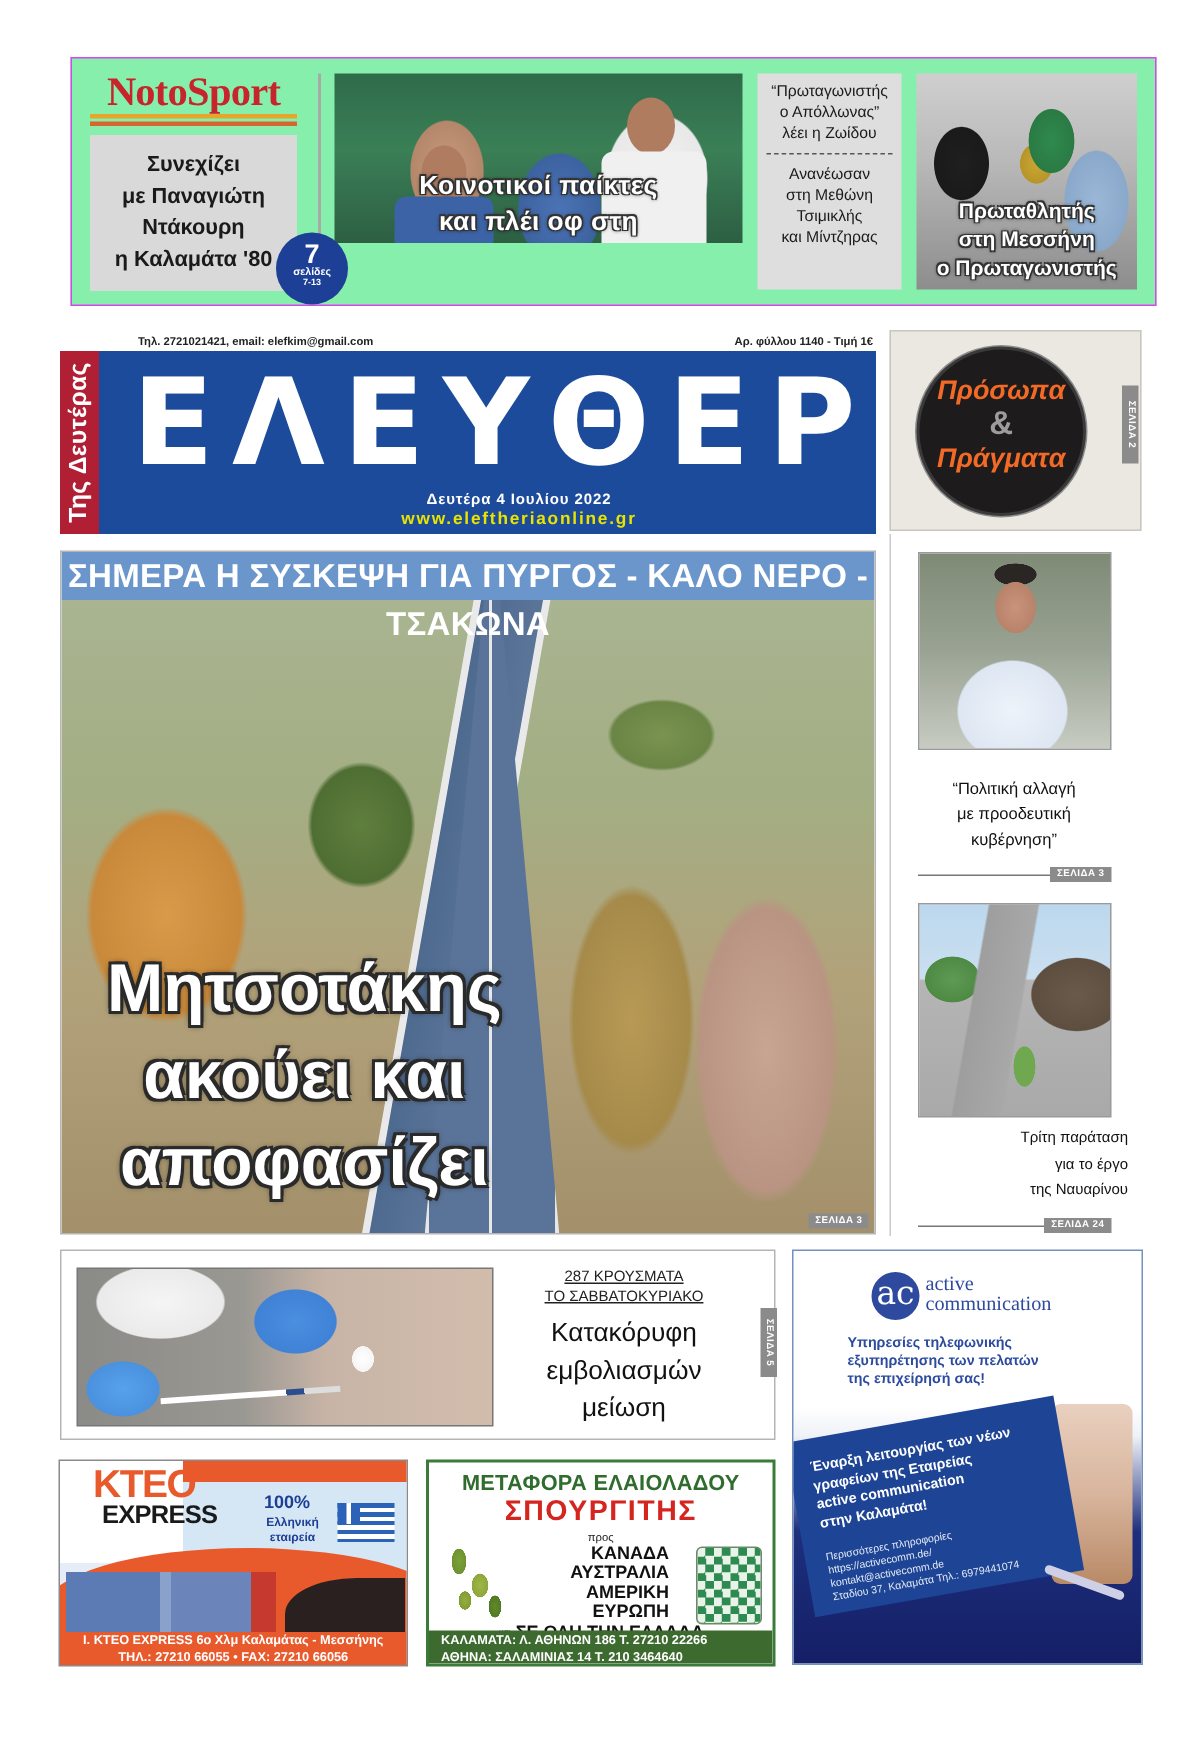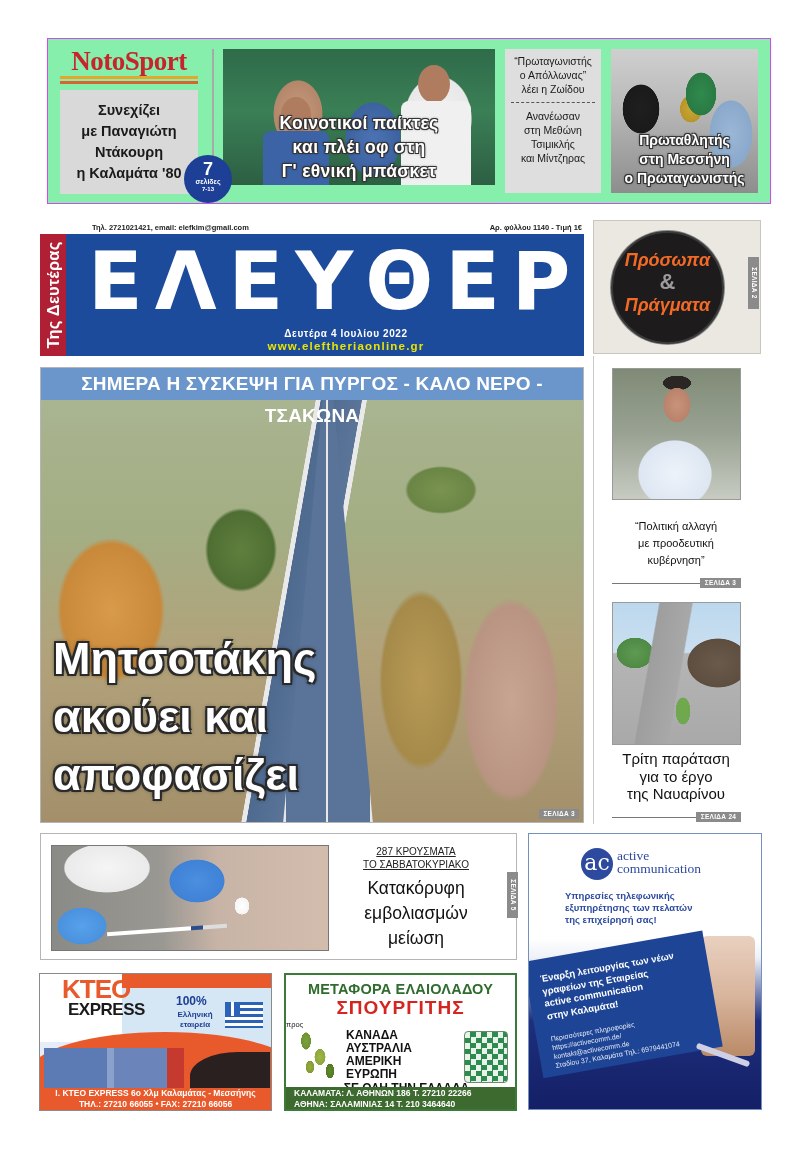--- a/index.html
+++ b/index.html
@@ -9,21 +9,21 @@
   .abs { position: absolute; }
 
   
   .sport-strip { left: 47px; top: 38px; width: 724px; height: 166px; border: 1px solid #d946ef; background: #86efac; }
   .noto-logo { left: 12px; top: 8px; width: 138px; height: 36px; }
   .noto-logo .txt { font-family: "Liberation Serif", serif; font-weight: bold; font-size: 27px; color: #c8242b; letter-spacing: -0.5px; line-height: 28px; text-align: center; }
   .noto-logo .bar1 { height: 3px; background: #e6a62a; margin-top: 1px; }
   .noto-logo .bar2 { height: 3px; background: #d8652f; margin-top: 2px; }
   .noto-box { left: 12px; top: 51px; width: 138px; height: 104px; background: #d9d9d9; display: flex; flex-direction: column; align-items: center; justify-content: center; font-weight: bold; font-size: 14.5px; line-height: 21px; text-align: center; color: #1a1a1a; }
   .strip-divider { left: 164px; top: 10px; width: 2px; height: 146px; background: #a9a9a9; }
-  .basket-photo { left: 175px; top: 10px; width: 272px; height: 136px; overflow: hidden;
+  .basket-photo { left: 175px; top: 10px; width: 272px; height: 113px; overflow: hidden;
     background:
       radial-gradient(ellipse 40px 55px at 75px 65px, #c79b7d 0%, #b4876a 60%, transparent 62%),
       radial-gradient(ellipse 55px 70px at 215px 70px, #f2f2f2 0%, #e8e8e8 60%, transparent 62%),
       radial-gradient(ellipse 45px 60px at 150px 90px, #4b73b3 0%, #3d62a0 60%, transparent 62%),
       linear-gradient(180deg, #2f6b4a 0%, #3a7f56 45%, #2d5f43 100%); padding-left: 30px; }
   .basket-photo .head { position: absolute; border-radius: 50%; background: #b07c60; }
   .basket-photo .jersey { position: absolute; background: #3c63a6; border-radius: 8px 8px 0 0; }
   .basket-caption { position: absolute; left: 0; right: 0; top: 62px; text-align: center; font-weight: bold; font-size: 17.5px; line-height: 24px; color: #fff;
     text-shadow: -1px -1px 0 #333, 1px -1px 0 #333, -1px 1px 0 #333, 1px 1px 0 #333, 0 0 3px #000; letter-spacing: 0.3px; }
   .pages-badge { left: 138px; top: 118px; width: 44px; height: 44px; border-radius: 50%; background: #1d3f95; color: #fff; text-align: center; font-weight: bold; box-shadow: 0 0 0 2px #1d3f95; }
@@ -55,55 +55,55 @@
   .pp-box { left: 593px; top: 220px; width: 168px; height: 134px; background: #ebe7e1; border: 1px solid #c9c5bf; }
   .pp-circle { position: absolute; left: 17px; top: 10px; width: 113px; height: 113px; border-radius: 50%; background: #1d1b1c; border: 2px solid #3a3a3a; box-shadow: 0 0 0 1px #8b8b8b; text-align: center; }
   .pp-circle .w1 { display: block; margin-top: 16px; font-style: italic; font-weight: bold; font-size: 18px; line-height: 22px; color: #f26a26; }
   .pp-circle .amp { display: block; font-weight: bold; font-size: 22px; line-height: 22px; color: #9c9c9c; }
   .pp-circle .w2 { display: block; font-style: italic; font-weight: bold; font-size: 18px; line-height: 24px; color: #f26a26; }
   .page-tag-v { position: absolute; width: 11px; background: #8b8b8b; }
   .page-tag-v span { position: absolute; left: 50%; top: 50%; transform: translate(-50%,-50%) rotate(90deg); white-space: nowrap; color: #fff; font-size: 6.5px; font-weight: bold; letter-spacing: 0.3px; }
 
   
   .main-story { left: 40px; top: 367px; width: 544px; height: 456px; border: 1px solid #b5b5b5; overflow: hidden; }
-  .main-kicker { position: absolute; left: 0; top: 0; width: 100%; height: 32px; background: #6b96cc; color: #fff; font-weight: bold; font-size: 19px; line-height: 32px; text-align: center; letter-spacing: 0.2px; z-index: 2; }
+  .main-kicker { position: absolute; left: 0; top: 0; width: 100%; height: 32px; background: #6b96cc; color: #fff; font-weight: bold; font-size: 22px; line-height: 32px; text-align: center; letter-spacing: 0.2px; z-index: 2; }
   .main-photo { position: absolute; left: 0; top: 32px; width: 100%; height: 424px;
     background:
       linear-gradient(100deg, transparent 44.5%, #e9e9e9 44.6%, #e9e9e9 45.3%, #4e6a8f 45.4%, #5b7599 52%, #e9e9e9 52.1%, #e9e9e9 52.8%, transparent 52.9%),
       radial-gradient(ellipse 90px 120px at 70px 210px, #d89b4a 0%, #c9893a 55%, transparent 60%),
       radial-gradient(ellipse 60px 70px at 200px 150px, #5f7f3e 0%, #4f6e33 55%, transparent 60%),
       radial-gradient(ellipse 70px 150px at 380px 280px, #b89a55 0%, #a58a4a 55%, transparent 60%),
       radial-gradient(ellipse 80px 170px at 470px 300px, #c7a592 0%, #b99482 55%, transparent 60%),
       radial-gradient(ellipse 60px 40px at 400px 90px, #7a9350 0%, #6a8545 55%, transparent 60%),
       linear-gradient(180deg, #a9b491 0%, #a3ae84 30%, #b2a27a 60%, #a3906b 100%); }
   .main-photo .road { position: absolute; left: 242px; top: 0; width: 90px; height: 424px;
     background: linear-gradient(90deg, #e6e6e6 0 3px, #5a7398 3px 43px, #e8e8e8 43px 45px, #5a7398 45px 87px, #e6e6e6 87px 90px);
     clip-path: polygon(44% 0, 56% 0, 100% 100%, 0 100%); }
-  .main-headline { position: absolute; left: 12px; top: 262px; z-index: 2; font-weight: bold; font-size: 45px; line-height: 58px; color: #fff; width: 300px;
+  .main-headline { position: absolute; left: 12px; top: 262px; z-index: 2; font-weight: bold; font-size: 45px; line-height: 58px; color: #fff; text-align: center; width: 300px;
     text-shadow: -2px -2px 0 #2a2a2a, 2px -2px 0 #2a2a2a, -2px 2px 0 #2a2a2a, 2px 2px 0 #2a2a2a, 0 0 5px #000; }
   .page-tag-h { position: absolute; background: #8b8b8b; color: #fff; font-size: 6.5px; font-weight: bold; height: 10px; line-height: 10px; padding: 0 4px; letter-spacing: 0.3px; z-index: 3; }
 
   
   .right-col-border { left: 593px; top: 356px; width: 168px; height: 468px; border-left: 1px solid #c9c9c9; }
   .pol-photo { left: 612px; top: 368px; width: 129px; height: 132px; border: 1px solid #9a9a9a; overflow: hidden;
     background:
       radial-gradient(ellipse 22px 28px at 64px 36px, #c9927a 0%, #b9826a 60%, transparent 62%),
       radial-gradient(ellipse 23px 12px at 64px 14px, #2a2624 0%, #2a2624 60%, transparent 62%),
       radial-gradient(ellipse 60px 55px at 62px 105px, #eef3fa 0%, #dde6f2 60%, transparent 62%),
       linear-gradient(180deg, #7f8a76 0%, #9aa393 50%, #c7cbc2 100%); }
   .pol-caption { left: 600px; top: 518px; width: 152px; text-align: center; font-size: 11px; line-height: 17px; color: #111; }
   .rule { position: absolute; height: 1px; background: #777; }
   .nav-photo { left: 612px; top: 602px; width: 129px; height: 143px; border: 1px solid #9a9a9a; overflow: hidden;
     background:
       linear-gradient(100deg, transparent 30%, #9e9e9e 31%, #a8a8a8 52%, transparent 53%),
       radial-gradient(ellipse 50px 40px at 105px 60px, #6a5a4a 0%, #5e4e40 60%, transparent 62%),
       radial-gradient(ellipse 30px 25px at 22px 50px, #5e9a52 0%, #4f8a45 60%, transparent 62%),
       radial-gradient(ellipse 12px 22px at 70px 108px, #6fa84f 0%, #6fa84f 60%, transparent 62%),
       linear-gradient(180deg, #bcd8ee 0%, #cbdff0 35%, #b5b5b5 36%, #a9a9a9 100%); }
-  .nav-caption { left: 600px; top: 750px; width: 152px; text-align: center; font-size: 15px; line-height: 17.5px; color: #111; }
+  .nav-caption { left: 600px; top: 750px; width: 152px; text-align: right; font-size: 10px; line-height: 17.5px; color: #111; }
 
   
   .covid-box { left: 40px; top: 833px; width: 477px; height: 127px; border: 1px solid #b5b5b5; }
   .covid-photo { position: absolute; left: 10px; top: 11px; width: 278px; height: 106px; border: 1px solid #777; overflow: hidden;
     background:
       radial-gradient(ellipse 70px 40px at 55px 22px, #f5f5f5 0%, #eaeaea 60%, transparent 62%),
       radial-gradient(ellipse 45px 35px at 145px 35px, #4b8fe0 0%, #3f82d6 60%, transparent 62%),
       radial-gradient(ellipse 40px 30px at 30px 80px, #57a0ea 0%, #4a92de 60%, transparent 62%),
       radial-gradient(ellipse 12px 14px at 190px 60px, #ffffff 0%, #f5f5f5 60%, transparent 62%),
       linear-gradient(90deg, #8a8a86 0%, #9a9893 40%, #c8b4a6 60%, #d2bdad 100%); }
@@ -138,22 +138,22 @@
   .kteo-swoosh { position: absolute; left: -10px; top: 58px; width: 270px; height: 80px; border-radius: 50% 50% 0 0; background: #e85a2c; }
   .kteo-building { position: absolute; left: 4px; top: 74px; width: 140px; height: 44px; background: linear-gradient(90deg, #5c7ab3 0 45%, #8aa1cc 45% 50%, #6b85bb 50% 88%, #c6392f 88%); }
   .kteo-dark { position: absolute; left: 150px; top: 78px; width: 80px; height: 40px; background: #2a2020; border-radius: 60% 0 0 0; }
   .kteo-bottom { position: absolute; left: 0; bottom: 0; width: 100%; height: 22px; background: #e85a2c; color: #fff; font-weight: bold; text-align: center; }
   .kteo-bottom .l1 { font-size: 8.5px; line-height: 11px; }
   .kteo-bottom .l2 { font-size: 8.5px; line-height: 10px; }
 
   .ad-oil { left: 284px; top: 973px; width: 233px; height: 138px; border: 2px solid #3c7a3a; background: #fff; overflow: hidden; }
   .oil-l1 { position: absolute; left: 0; top: 6px; width: 100%; text-align: center; font-weight: bold; font-size: 14.5px; line-height: 16px; color: #2f6c2e; letter-spacing: 0.2px; }
   .oil-l2 { position: absolute; left: 0; top: 22px; width: 100%; text-align: center; font-weight: bold; font-size: 19px; line-height: 22px; color: #d5251f; letter-spacing: 1px; }
-  .oil-pros { position: absolute; left: 0; top: 45px; width: 100%; text-align: left; font-size: 7.5px; color: #222; }
-  .oil-dest { position: absolute; left: 60px; top: 54px; width: 100px; text-align: left; font-weight: bold; font-size: 12px; line-height: 13px; color: #111; }
+  .oil-pros { position: absolute; left: 0; top: 45px; width: 100%; text-align: center; font-size: 7.5px; color: #222; }
+  .oil-dest { position: absolute; left: 60px; top: 54px; width: 100px; text-align: right; font-weight: bold; font-size: 12px; line-height: 13px; color: #111; }
   .oil-all { position: absolute; left: 4px; top: 106px; width: 222px; text-align: center; font-weight: bold; font-size: 12px; line-height: 14px; color: #111; }
   .oil-all small { font-size: 6px; font-weight: normal; vertical-align: middle; }
   .oil-leaves { position: absolute; left: 6px; top: 52px; width: 48px; height: 52px;
     background: radial-gradient(ellipse 8px 14px at 14px 14px, #7aa13a 0%, #6e9230 60%, transparent 62%),
                 radial-gradient(ellipse 9px 13px at 28px 30px, #a0b646 0%, #8fa63b 60%, transparent 62%),
                 radial-gradient(ellipse 7px 12px at 38px 44px, #5f8a2a 0%, #537a24 60%, transparent 62%),
                 radial-gradient(ellipse 7px 10px at 18px 40px, #95ad3e 0%, #849b35 60%, transparent 62%); }
   .oil-can { position: absolute; left: 178px; top: 56px; width: 44px; height: 52px; border-radius: 4px;
     background: conic-gradient(#2e8b4f 25%, #e9f3ea 0 50%, #2e8b4f 0 75%, #e9f3ea 0) 0 0 / 11px 11px; border: 1px solid #6a8b6a; }
   .oil-bottom { position: absolute; left: 0; bottom: 0; width: 100%; height: 22px; background: #3d6a2f; color: #fff; font-weight: bold; font-size: 8.5px; line-height: 10.5px; padding: 1px 0 0 8px; }

